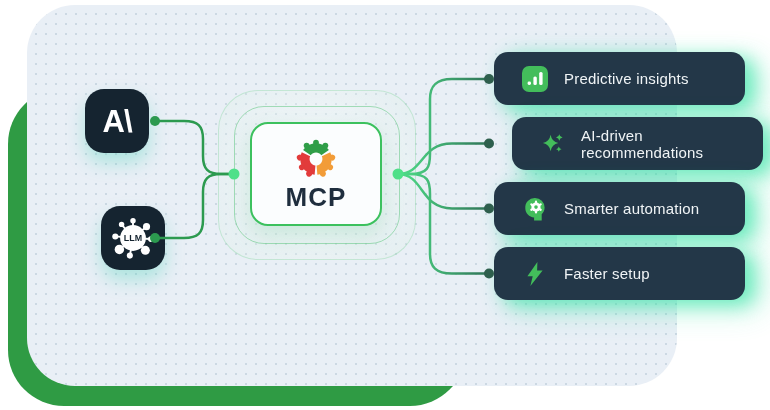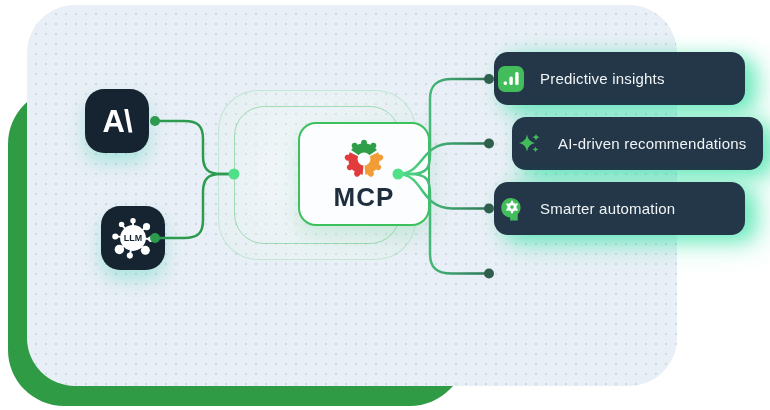--- a/index.html
+++ b/index.html
@@ -16,32 +16,32 @@
   .ring{position:absolute;border-style:solid;}
   .ring-outer{left:218px;top:90px;width:196px;height:168px;border-radius:40px;
     border-width:1.5px;border-color:rgba(110,205,140,.30);
     background:radial-gradient(circle at 50% 50%, rgba(255,255,255,.55), rgba(190,235,205,.12));}
   .ring-inner{left:234px;top:106px;width:164px;height:136px;border-radius:30px;
     border-width:1.5px;border-color:rgba(85,195,120,.50);}
 
   .hub-card{position:absolute;left:250px;top:122px;width:132px;height:104px;border-radius:18px;
     background:#fbfdfe;border:2px solid var(--card-border);box-sizing:border-box;
     box-shadow:0 10px 22px rgba(60,190,110,.20);
-    display:flex;flex-direction:column;align-items:center;justify-content:center;gap:4px;margin-left:48px;}
+    display:flex;flex-direction:column;align-items:center;justify-content:center;gap:4px;}
   .hub-label{font-size:26px;font-weight:800;letter-spacing:1px;color:var(--mcp-text);line-height:1;}
 
   .node{position:absolute;width:64px;height:64px;border-radius:19px;background:var(--node-bg);
     display:flex;align-items:center;justify-content:center;
     box-shadow:0 10px 18px rgba(64,210,180,.35);}
   .node-ai{left:85px;top:89px;}
   .node-llm{left:101px;top:206px;}
   .ai-glyph{color:#ffffff;font-size:31px;font-weight:800;letter-spacing:-1px;line-height:1;}
 
   .pill{position:absolute;left:494px;width:251px;height:53px;border-radius:14px;
-    background:var(--pill-bg);display:flex;align-items:center;gap:16px;padding-left:4px;box-sizing:border-box;
+    background:var(--pill-bg);display:flex;align-items:center;gap:16px;padding-left:28px;box-sizing:border-box;
     box-shadow:9px 5px 18px rgba(45,226,161,.60), 16px 10px 30px rgba(45,226,161,.30);}
   .pill-1{top:52px;} .pill-2{top:117px;margin-left:18px;} .pill-3{top:182px;} .pill-4{top:247px;}
   .pill-label{color:var(--pill-text);font-size:15px;font-weight:500;letter-spacing:.2px;}
 
   .icon-green{fill:var(--accent-green);}
   .connector-layer{position:absolute;inset:0;pointer-events:none;}
 </style>
 </head>
 <body>
 
@@ -138,20 +138,26 @@
         <rect x="-0.1" y="-8.4" width="2.2" height="13" rx="1.1"></rect>
         <rect x="-0.1" y="-8.4" width="2.2" height="13" rx="1.1" transform="rotate(60 1 -1.9)"></rect>
         <rect x="-0.1" y="-8.4" width="2.2" height="13" rx="1.1" transform="rotate(120 1 -1.9)"></rect>
         <circle cx="1" cy="-1.9" r="4.6"></circle>
       </g>
       <circle cx="1" cy="-1.9" r="1.8" class="icon-green"></circle>
     </svg>
     <span class="pill-label">Smarter automation</span>
   </div>
 
+  <div class="pill pill-4">
+    <svg width="26" height="26" viewBox="-13 -13 26 26">
+      <path class="icon-green" d="M2.4,-12 L-7.6,2.3 h5.3 L-4.6,12 L7.6,-3.4 h-5.5 Z"></path>
+    </svg>
+    <span class="pill-label">Faster setup</span>
+  </div>
 
   <svg class="connector-layer" width="770" height="410" viewBox="0 0 770 410">
     <defs>
       <linearGradient id="fanGrad" gradientUnits="userSpaceOnUse" x1="398" y1="174" x2="495" y2="174">
         <stop offset="0" style="stop-color:var(--line-bright)"></stop>
         <stop offset="1" style="stop-color:var(--line-dark)"></stop>
       </linearGradient>
     </defs>
     <g fill="none" stroke="var(--line-green)" stroke-width="2.5" stroke-linecap="round">
       <path d="M153,121 L184,121 C198,121 203,126 203,139 L203,156 C203,169 208,174 221,174 L234,174"></path>

